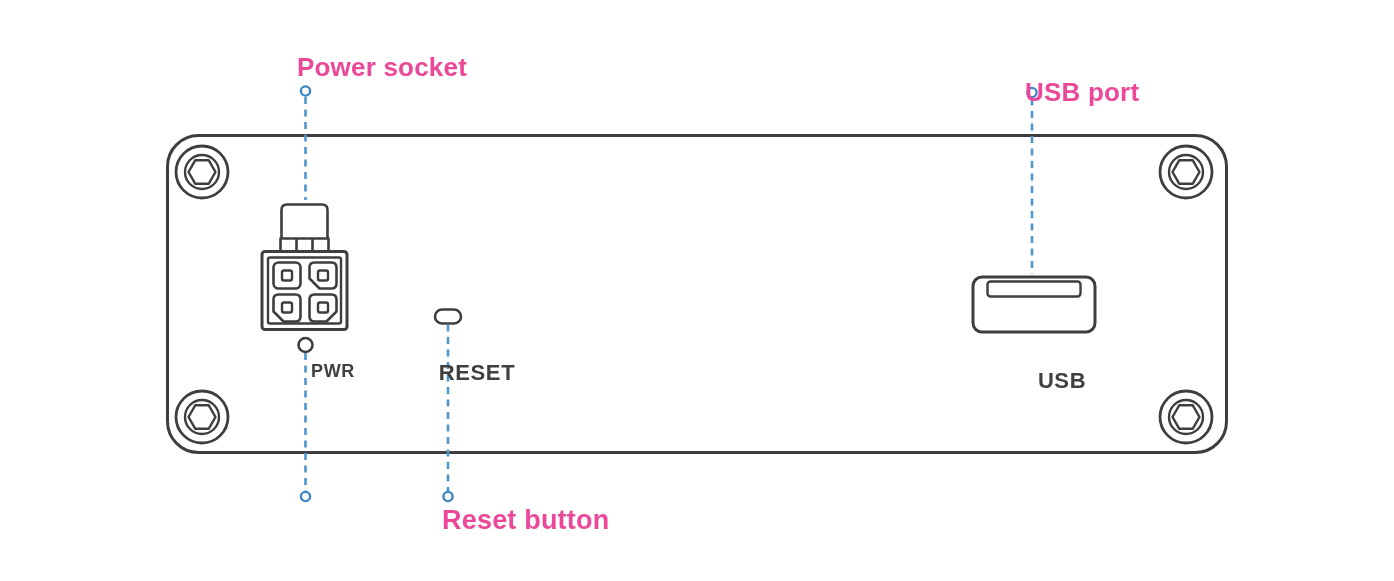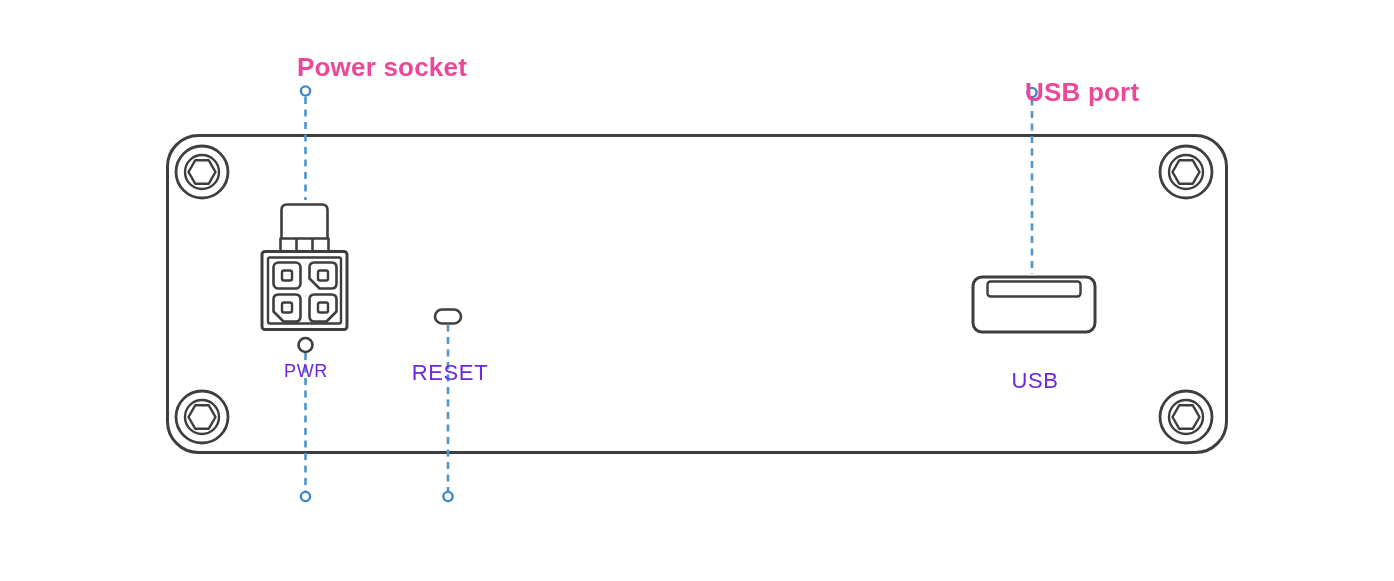--- a/index.html
+++ b/index.html
@@ -27,25 +27,26 @@
     line-height: 1;
     color: #ec4899;
   }
   .callout-label {
     font-size: 26px;
     letter-spacing: 0.2px;
   }
   .panel-label {
     position: absolute;
     white-space: nowrap;
-    font-weight: normal;
+    font-weight: bold;
     line-height: 1;
-    color: #6d28d9;
+    color: #404040;
     transform: translateX(-50%);
     letter-spacing: 0.6px;
+    margin-left: 27px;
   }
 </style>
 </head>
 <body>
 
 <div class="stage">
 
   <svg width="1394" height="581" viewBox="0 0 1394 581">
 
     <rect x="167.5" y="135.5" width="1059" height="317" rx="31" fill="#ffffff" stroke="#3e3e3e" stroke-width="3"></rect>
@@ -111,18 +112,19 @@
     <g stroke="#3c87c4" stroke-width="2.4" fill="#ffffff">
       <circle cx="305.5" cy="91" r="4.6"></circle>
       <circle cx="1032" cy="92.5" r="4.6"></circle>
       <circle cx="305.5" cy="496.5" r="4.6"></circle>
       <circle cx="448" cy="496.5" r="4.6"></circle>
     </g>
   </svg>
 
   <div class="label callout-label" style="left:297px; top:54px;">Power socket</div>
   <div class="label callout-label" style="left:1025px; top:54px;margin-top:25px;">USB port</div>
+  <div class="label callout-label" style="left:442px; top:507px; font-size:27px;">Reset button</div>
 
   <div class="panel-label" style="left:306px; top:362px; font-size:18px;">PWR</div>
   <div class="panel-label" style="left:450px; top:362px; font-size:22px;">RESET</div>
   <div class="panel-label" style="left:1035px; top:370px; font-size:22px;">USB</div>
 
 </div>
 
 </body></html>

